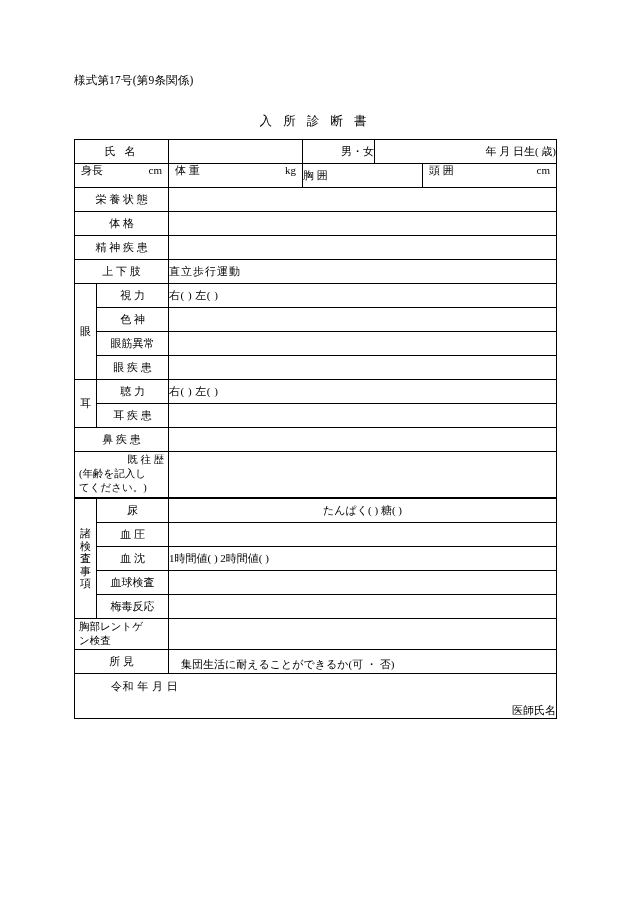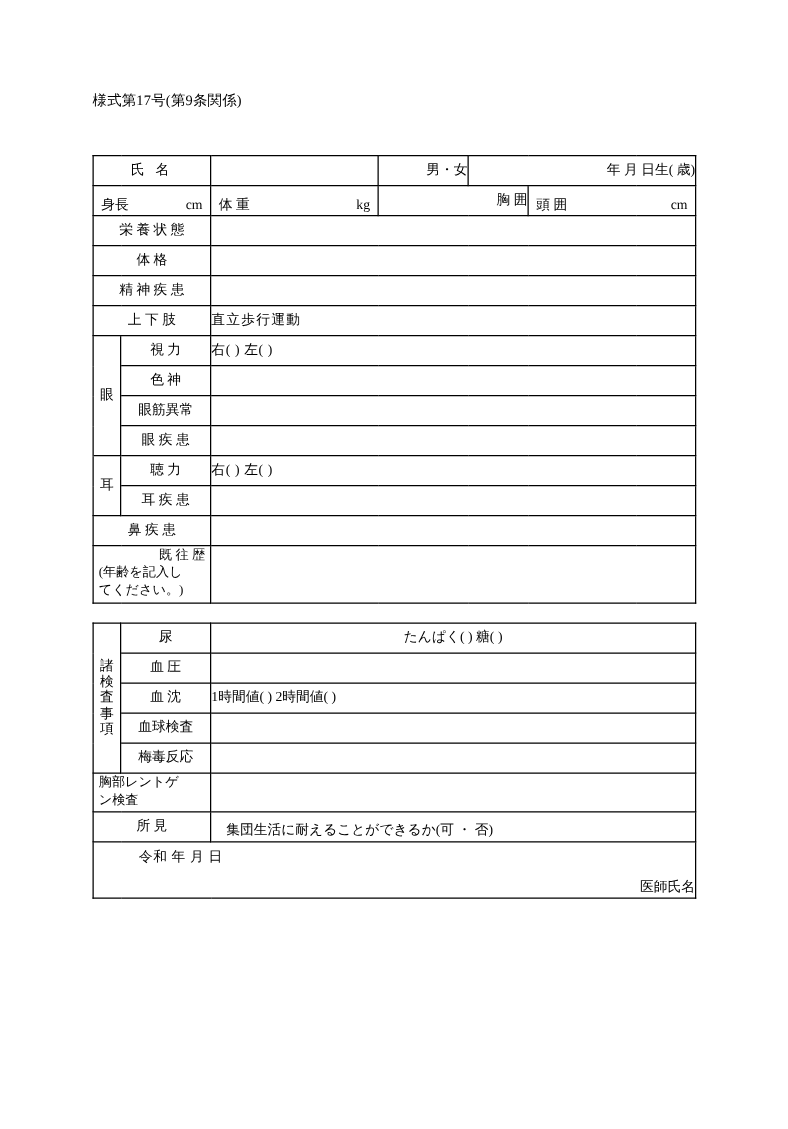--- a/index.html
+++ b/index.html
@@ -47,53 +47,53 @@
   }
   table.frm td {
     border: 1px solid #000000;
     padding: 0;
     height: 23px;
     vertical-align: middle;
     font-size: 11px;
     line-height: 1.25;
   }
   
-  #tbl-main { left: 74px; top: 124px; width: 482px; }
+  #tbl-main { left: 74px; top: 139px; width: 482px; }
   
   #tbl-exam { left: 74px; top: 498px; width: 482px; }
 
   .lbl {
     text-align: center;
   }
   .lbl-sp3 {
     text-align: center;
     letter-spacing: 3px;
     padding-left: 3px;
   }
   .cell-pad {
     padding-left: 6px;
-    text-align: right;
+    text-align: left;
   }
   .center {
     text-align: right;
   }
   .small-wrap {
     font-size: 10.5px;
     line-height: 1.35;
     padding: 1px 4px;
     text-align: left;
   }
   .nb-bottom { border-bottom: none !important; }
   .tall { height: 46px; }
   .tall3 { height: 62px; margin-left: 20px; }
   .tall-obs { height: 76px; }
   .sig-row { height: 62px; }
   .spread {
     display: flex;
-    align-items: flex-end;
+    align-items: flex-start;
     justify-content: space-between;
     height: 100%;
     padding: 0 6px;
     box-sizing: border-box;
   }
   .vlabel-cell {
     writing-mode: horizontal-tb;
     text-align: center;
   }
   .vlabel-stack {
@@ -137,20 +137,21 @@
     padding-left: 12px;
     padding-top: 6px;
   }
 </style>
 </head>
 <body>
 
 <div class="page">
 
   <div class="form-no">様式第17号(第9条関係)</div>
+  <div class="doc-title">入 所 診 断 書</div>
 
   <table class="frm" id="tbl-main">
     <colgroup>
       <col style="width:22px">
       <col style="width:72px">
       <col style="width:134px">
       <col style="width:72px">
       <col style="width:48px">
       <col style="width:86px">
       <col style="width:48px">

